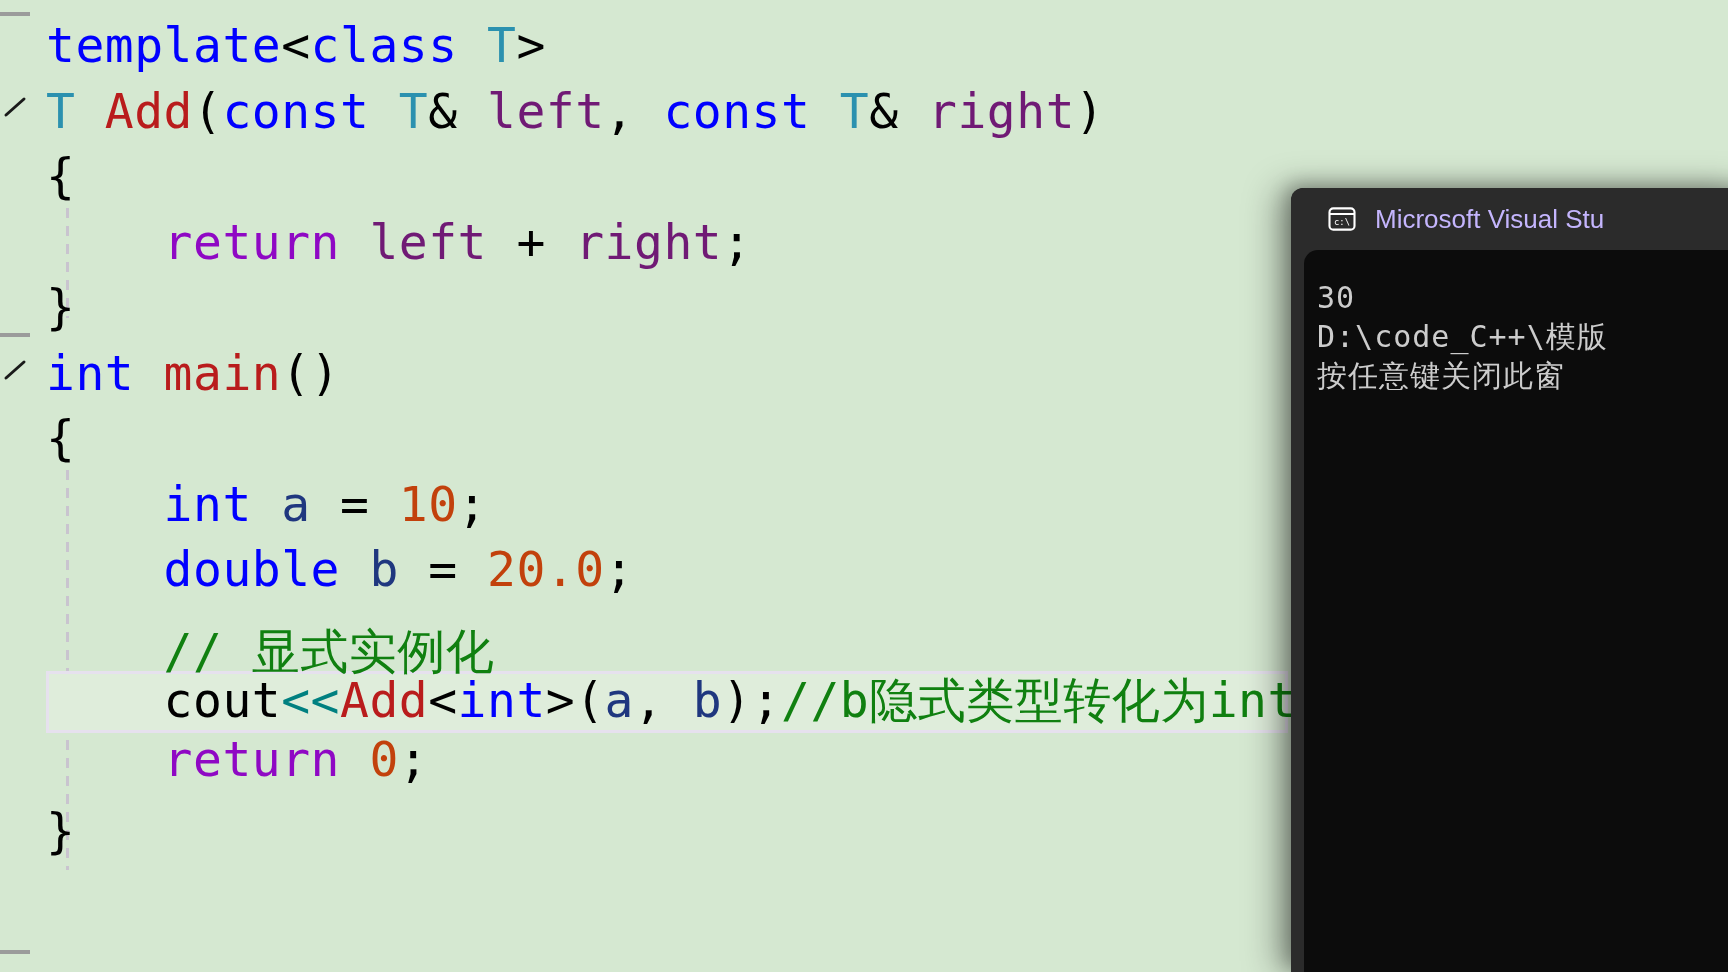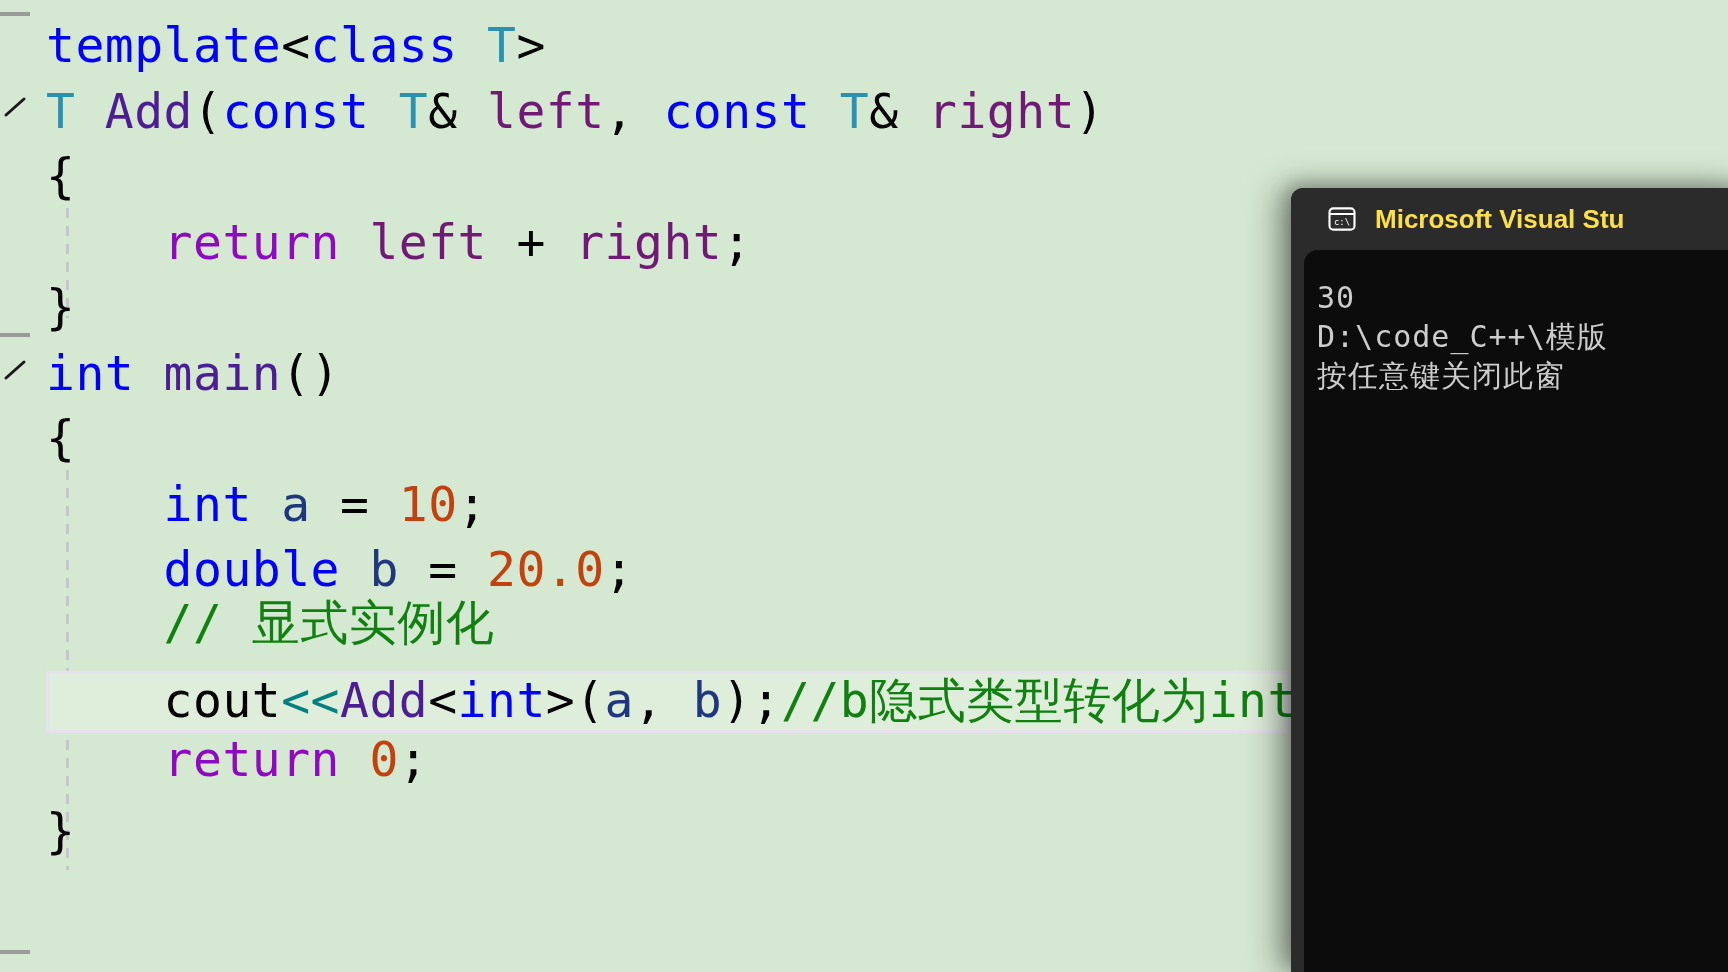--- a/index.html
+++ b/index.html
@@ -77,21 +77,21 @@
   .iguide {
     position: absolute;
     width: 3px;
     background-image: linear-gradient(to bottom, #c9c4cf 0 10px, rgba(0,0,0,0) 10px 18px);
     background-size: 3px 18px;
   }
 
   
   .t-kw   { color: #0000ff; }
   .t-type { color: #2b91af; }
-  .t-fn   { color: #4c1d95; }
+  .t-fn   { color: #b91c1c; }
   .t-plain{ color: #000000; }
   .t-id   { color: #701a75; }
   .t-ret  { color: #8f08c4; margin-top: 12px; }
   .t-num  { color: #c2410c; }
   .t-cmt  { color: #108010; }
   .t-op   { color: #008080; }
   .t-var  { color: #1f377f; }
 
   
   .cjk { font-family: "DejaVu Sans", "Liberation Sans", sans-serif; }
@@ -119,24 +119,24 @@
     padding-left: 36px;
     box-sizing: border-box;
     border-radius: 12px 0 0 0;
   }
   #console-icon {
     width: 30px; height: 30px;
     margin-right: 18px;
     flex: 0 0 auto;
   }
   #console-title {
-    color: #fde047;
+    color: #c4b5fd;
     font-family: "Liberation Sans", sans-serif;
     font-size: 26px;
-    font-weight: 700;
+    font-weight: 400;
     white-space: nowrap;
   }
   #console-body {
     position: absolute;
     left: 13px; top: 62px;
     width: 447px;
     height: 722px;
     background: #0c0c0c;
     border-radius: 14px 0 0 0;
     padding: 28px 0 0 13px;
@@ -180,21 +180,21 @@
   <div id="code-rows">
       <div class="row" style="top: 12px;"><span class="code"><span class="t-kw">template</span><span class="t-plain">&lt;</span><span class="t-kw">class</span><span class="t-plain"> </span><span class="t-type">T</span><span class="t-plain">&gt;</span></span></div>
       <div class="row" style="top: 77.5px;"><span class="code"><span class="t-type">T</span><span class="t-plain"> </span><span class="t-fn">Add</span><span class="t-plain">(</span><span class="t-kw">const</span><span class="t-plain"> </span><span class="t-type">T</span><span class="t-plain">&amp; </span><span class="t-id">left</span><span class="t-plain">, </span><span class="t-kw">const</span><span class="t-plain"> </span><span class="t-type">T</span><span class="t-plain">&amp; </span><span class="t-id">right</span><span class="t-plain">)</span></span></div>
       <div class="row" style="top: 143px;"><span class="code"><span class="t-plain">{</span></span></div>
       <div class="row" style="top: 208.5px;"><span class="code"><span class="t-plain">    </span><span class="t-ret">return</span><span class="t-plain"> </span><span class="t-id">left</span><span class="t-plain"> + </span><span class="t-id">right</span><span class="t-plain">;</span></span></div>
       <div class="row" style="top: 274px;"><span class="code"><span class="t-plain">}</span></span></div>
       <div class="row" style="top: 339.5px;"><span class="code"><span class="t-kw">int</span><span class="t-plain"> </span><span class="t-fn">main</span><span class="t-plain">()</span></span></div>
       <div class="row" style="top: 405px;"><span class="code"><span class="t-plain">{</span></span></div>
       <div class="row" style="top: 470.5px;"><span class="code"><span class="t-plain">    </span><span class="t-kw">int</span><span class="t-plain"> </span><span class="t-var">a</span><span class="t-plain"> = </span><span class="t-num">10</span><span class="t-plain">;</span></span></div>
       <div class="row" style="top: 536px;"><span class="code"><span class="t-plain">    </span><span class="t-kw">double</span><span class="t-plain"> </span><span class="t-var">b</span><span class="t-plain"> = </span><span class="t-num">20.0</span><span class="t-plain">;</span></span></div>
-      <div class="row" style="top: 589px;"><span class="code"><span class="t-plain">    </span><span class="t-cmt">// </span><span class="t-cmt cjk">显式实例化</span></span></div>
+      <div class="row" style="top: 618px;"><span class="code"><span class="t-plain">    </span><span class="t-cmt">// </span><span class="t-cmt cjk">显式实例化</span></span></div>
       <div class="row" style="top: 667px;"><span class="code"><span class="t-plain">    </span><span class="t-plain">cout</span><span class="t-op">&lt;&lt;</span><span class="t-fn">Add</span><span class="t-plain">&lt;</span><span class="t-kw">int</span><span class="t-plain">&gt;</span><span class="t-plain">(</span><span class="t-var">a</span><span class="t-plain">, </span><span class="t-var">b</span><span class="t-plain">);</span><span class="t-cmt">//b</span><span class="t-cmt cjk">隐式类型转化为</span><span class="t-cmt">int</span><span class="t-cmt cjk">。</span></span></div>
       <div class="row" style="top: 726px; text-decoration: underline;"><span class="code"><span class="t-plain">    </span><span class="t-ret">return</span><span class="t-plain"> </span><span class="t-num">0</span><span class="t-plain">;</span></span></div>
       <div class="row" style="top: 798px;"><span class="code"><span class="t-plain">}</span></span></div>
     </div>
 </div>
 
 <div id="console">
   <div id="console-titlebar">
     <span id="console-icon">
       <svg width="30" height="30" viewBox="0 0 24 24" aria-hidden="true">

